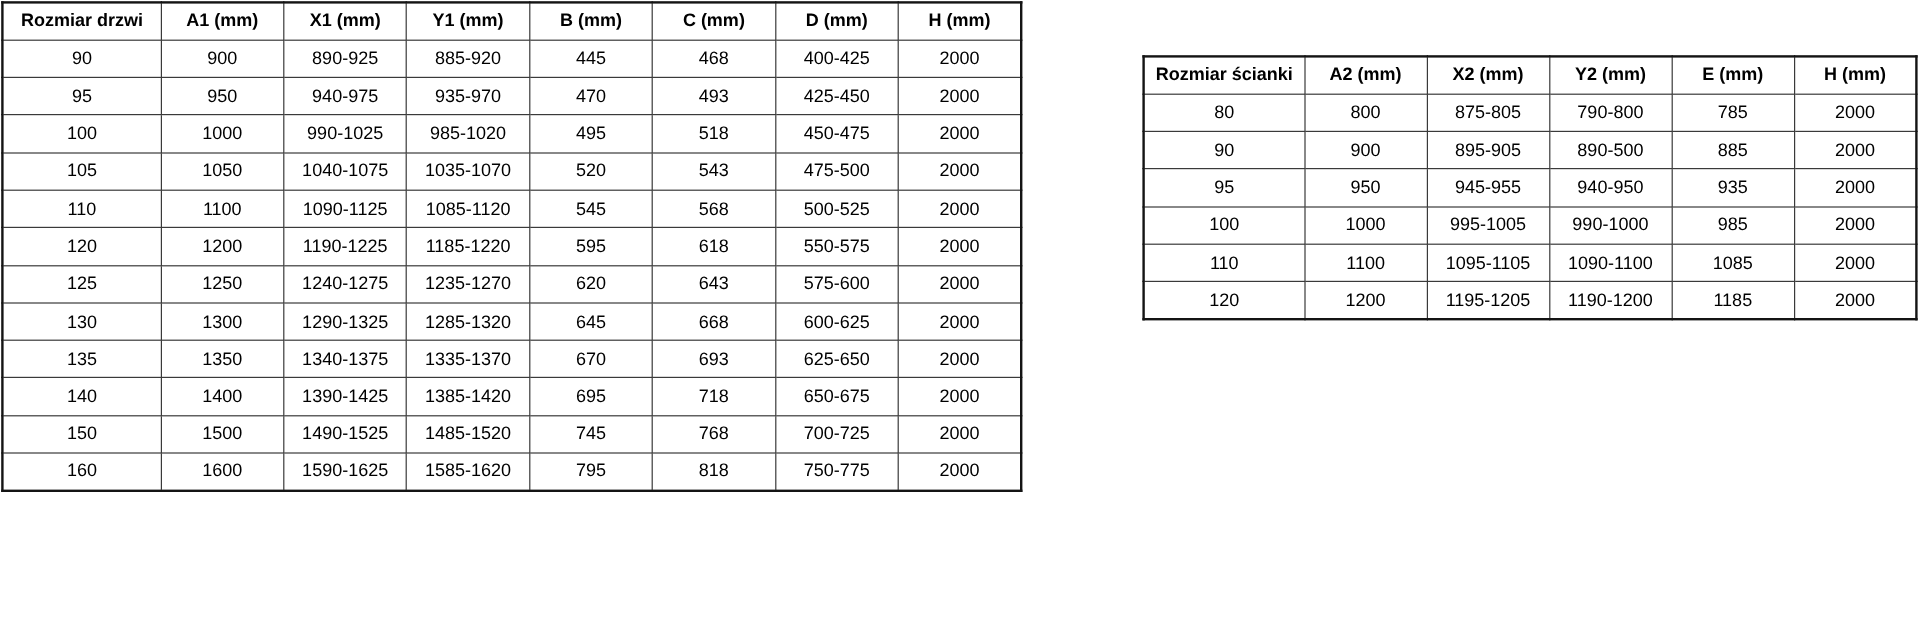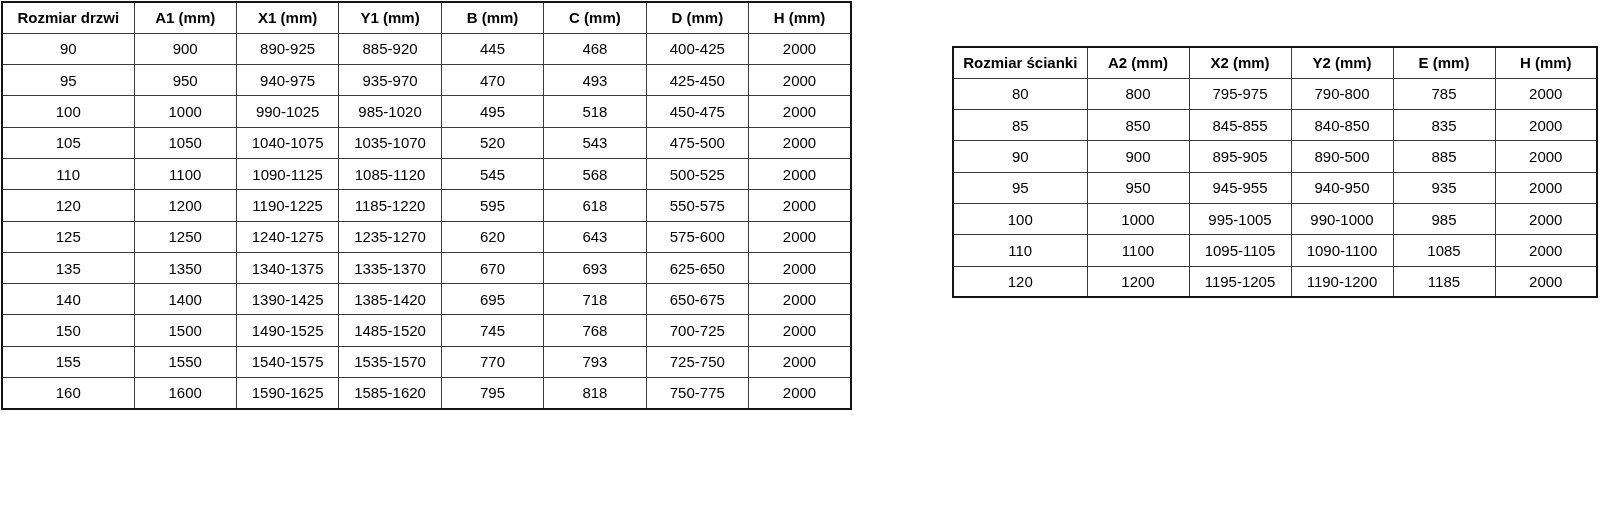--- a/index.html
+++ b/index.html
@@ -134,20 +134,30 @@
           <td>125</td>
           <td>1250</td>
           <td>1240-1275</td>
           <td>1235-1270</td>
           <td>620</td>
           <td>643</td>
           <td>575-600</td>
           <td>2000</td>
         </tr>
         <tr>
+          <td>130</td>
+          <td>1300</td>
+          <td>1290-1325</td>
+          <td>1285-1320</td>
+          <td>645</td>
+          <td>668</td>
+          <td>600-625</td>
+          <td>2000</td>
+        </tr>
+        <tr>
           <td>135</td>
           <td>1350</td>
           <td>1340-1375</td>
           <td>1335-1370</td>
           <td>670</td>
           <td>693</td>
           <td>625-650</td>
           <td>2000</td>
         </tr>
         <tr>
@@ -164,30 +174,20 @@
           <td>150</td>
           <td>1500</td>
           <td>1490-1525</td>
           <td>1485-1520</td>
           <td>745</td>
           <td>768</td>
           <td>700-725</td>
           <td>2000</td>
         </tr>
         <tr>
-          <td>155</td>
-          <td>1550</td>
-          <td>1540-1575</td>
-          <td>1535-1570</td>
-          <td>770</td>
-          <td>793</td>
-          <td>725-750</td>
-          <td>2000</td>
-        </tr>
-        <tr>
           <td>160</td>
           <td>1600</td>
           <td>1590-1625</td>
           <td>1585-1620</td>
           <td>795</td>
           <td>818</td>
           <td>750-775</td>
           <td>2000</td>
         </tr>
       </tbody>
@@ -200,31 +200,23 @@
           <th>X2 (mm)</th>
           <th>Y2 (mm)</th>
           <th>E (mm)</th>
           <th>H (mm)</th>
         </tr>
       </thead>
       <tbody>
         <tr>
           <td>80</td>
           <td>800</td>
-          <td>795-975</td>
+          <td>875-805</td>
           <td>790-800</td>
           <td>785</td>
-          <td>2000</td>
-        </tr>
-        <tr>
-          <td>85</td>
-          <td>850</td>
-          <td>845-855</td>
-          <td>840-850</td>
-          <td>835</td>
           <td>2000</td>
         </tr>
         <tr>
           <td>90</td>
           <td>900</td>
           <td>895-905</td>
           <td>890-500</td>
           <td>885</td>
           <td>2000</td>
         </tr>

